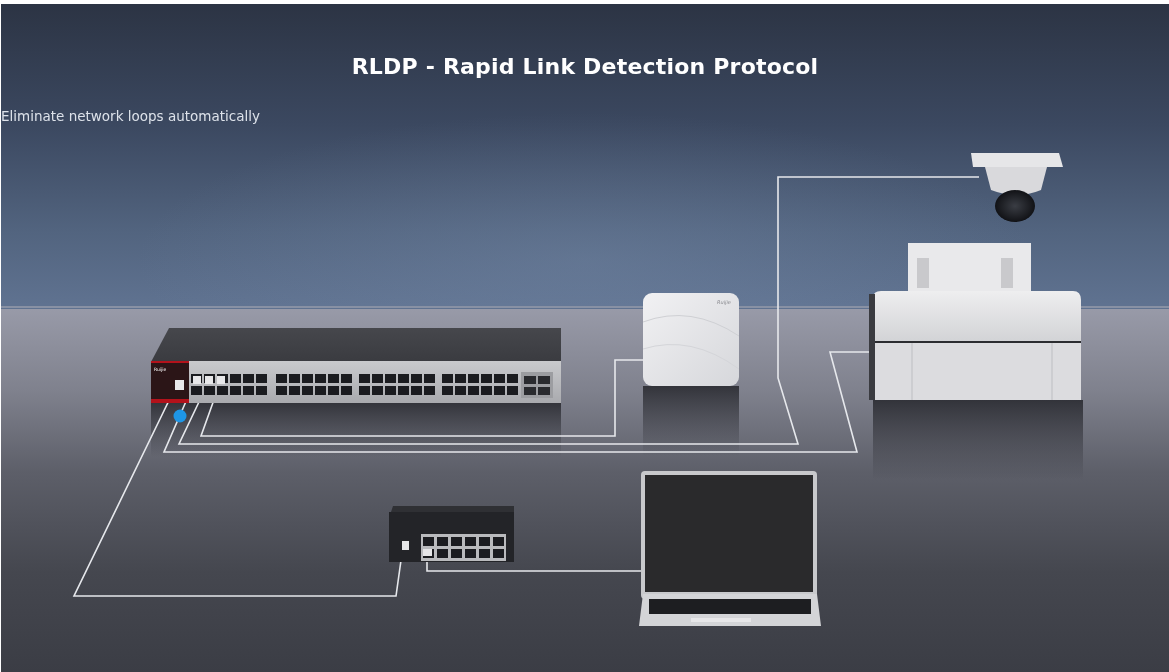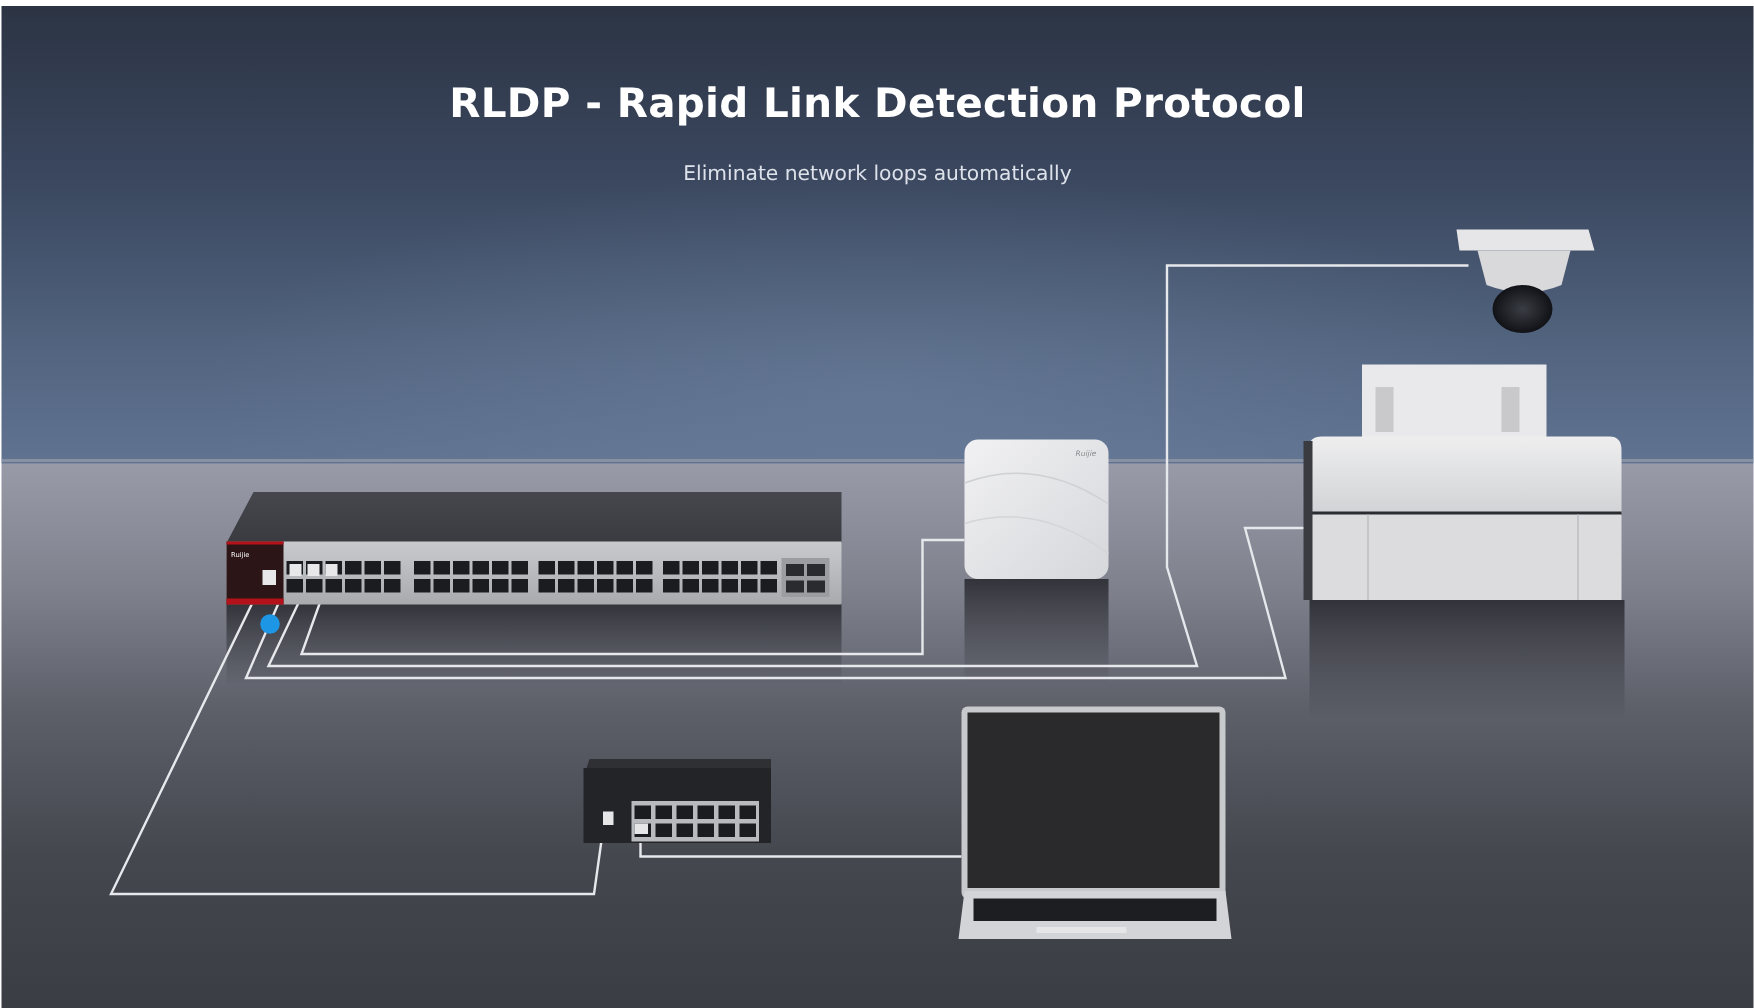--- a/index.html
+++ b/index.html
@@ -8,25 +8,25 @@
     position: absolute; left: 1px; top: 4px; width: 1168px; height: 668px; overflow: hidden;
     background: linear-gradient(180deg, #2c3444 0%, #3b4860 18%, #52647f 34%, #5f7290 45%, #5f7290 45.6%, #989aa8 45.7%, #7f818d 58%, #5d5f69 70%, #45474f 85%, #3b3d45 100%);
   }
   .wall-glow {
     position: absolute; left: 0; top: 0; width: 1168px; height: 302px;
     background: radial-gradient(ellipse 55% 70% at 50% 85%, rgba(120,140,170,0.35), rgba(0,0,0,0) 70%);
   }
   .horizon { position: absolute; left: 0; top: 302px; width: 1168px; height: 2px; background: #a4a6b2; opacity: .6; }
   .title {
     position: absolute; left: 0; top: 50px; width: 1168px; text-align: center;
-    color: #ffffff; font-weight: bold; font-size: 27px; letter-spacing: 0.2px;
+    color: #ffffff; font-weight: bold; font-size: 22px; letter-spacing: 0.2px;
     font-family: "DejaVu Sans", sans-serif;
   }
   .subtitle {
-    position: absolute; left: 0; top: 104px; width: 1168px; text-align: center;
+    position: absolute; left: 0; top: 104px; width: 1168px; text-align: left;
     color: #dde2ea; font-size: 13.5px; font-family: "DejaVu Sans", sans-serif;
   }
   svg.art { position: absolute; left: 0; top: 0; }
 </style>
 </head>
 <body>
 
 <div class="scene">
   <div class="wall-glow"></div>
   <div class="horizon"></div>

